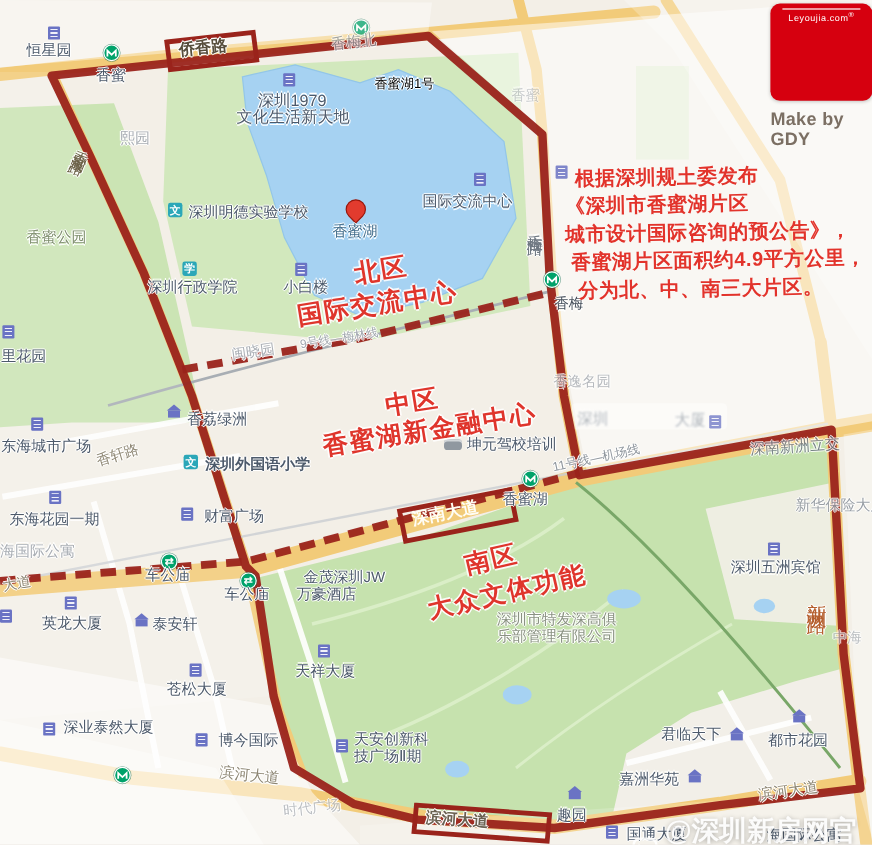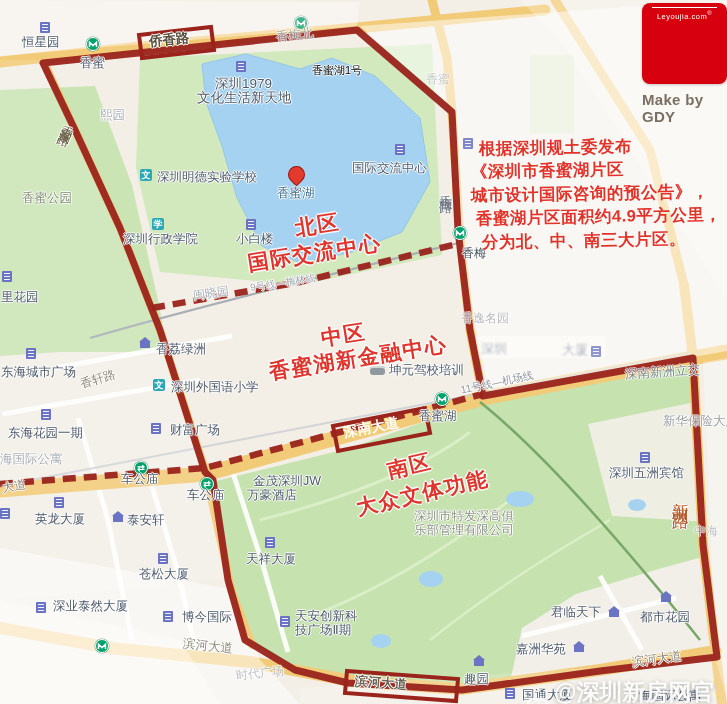--- a/index.html
+++ b/index.html
@@ -197,21 +197,21 @@
       <div class="lbl" style="left: 123px; top: 233px;">深圳行政学院</div>
       <div class="lbl" style="left: 236px; top: 233px;">小白楼</div>
       <div class="lbl vert" style="left: 438px; top: 184px; font-size: 13.5px; color: rgb(109, 118, 128);">香梅路</div>
       <div class="lbl" style="left: 462px; top: 247px; font-size: 12px; color: rgb(69, 79, 90);">香梅</div>
       <div class="lbl" style="left: 1px; top: 291px; font-size: 12.5px;">里花园</div>
       <div class="lbl" style="left: 193px; top: 287px; font-size: 12px; color: rgb(169, 174, 180); transform: rotate(-8deg);">闽晓园</div>
       <div class="lbl" style="left: 250px; top: 278px; font-size: 10px; color: rgb(162, 168, 175); transform: rotate(-9deg);">9号线—梅林线</div>
       <div class="lbl" style="left: 1px; top: 366px;">东海城市广场</div>
       <div class="lbl" style="left: 156px; top: 343px;">香荔绿洲</div>
       <div class="lbl" style="left: 80px; top: 373px; font-size: 12px; color: rgb(141, 134, 115); transform: rotate(-17deg);">香轩路</div>
-      <div class="lbl" style="left: 171px; top: 381px;">深圳外国语小学</div>
+      <div class="lbl" style="left: 171px; top: 381px; font-weight: bold;">深圳外国语小学</div>
       <div class="lbl" style="left: 389px; top: 364px;">坤元驾校培训</div>
       <div class="lbl" style="left: 461px; top: 312px; font-size: 12px; color: rgb(166, 171, 177); opacity: 0.8; filter: blur(0.6px);">香逸名园</div>
       <div class="lbl" style="left: 481px; top: 342px; font-size: 13px; color: rgb(154, 161, 168); opacity: 0.8; filter: blur(1px);">深圳</div>
       <div class="lbl" style="left: 562px; top: 343px; font-size: 13px; color: rgb(154, 161, 168); opacity: 0.8; filter: blur(1px);">大厦</div>
       <div class="lbl" style="left: 170px; top: 424px;">财富广场</div>
       <div class="lbl" style="left: 460px; top: 377px; font-size: 10.5px; color: rgb(143, 150, 157); transform: rotate(-12deg);">11号线—机场线</div>
       <div class="lbl" style="left: 625px; top: 366px; color: rgb(106, 116, 128); transform: rotate(-4deg); opacity: 0.85;">深南新洲立交</div>
       <div class="lbl" style="left: 343px; top: 420px; font-size: 14px; color: rgb(255, 253, 245); transform: rotate(-11deg); font-weight: 600; text-shadow: none;">深南大道</div>
       <div class="lbl" style="left: 419px; top: 410px;">香蜜湖</div>
       <div class="lbl" style="left: 663px; top: 415px; font-size: 12.5px; color: rgb(143, 150, 158); opacity: 0.9;">新华保险大厦</div>

